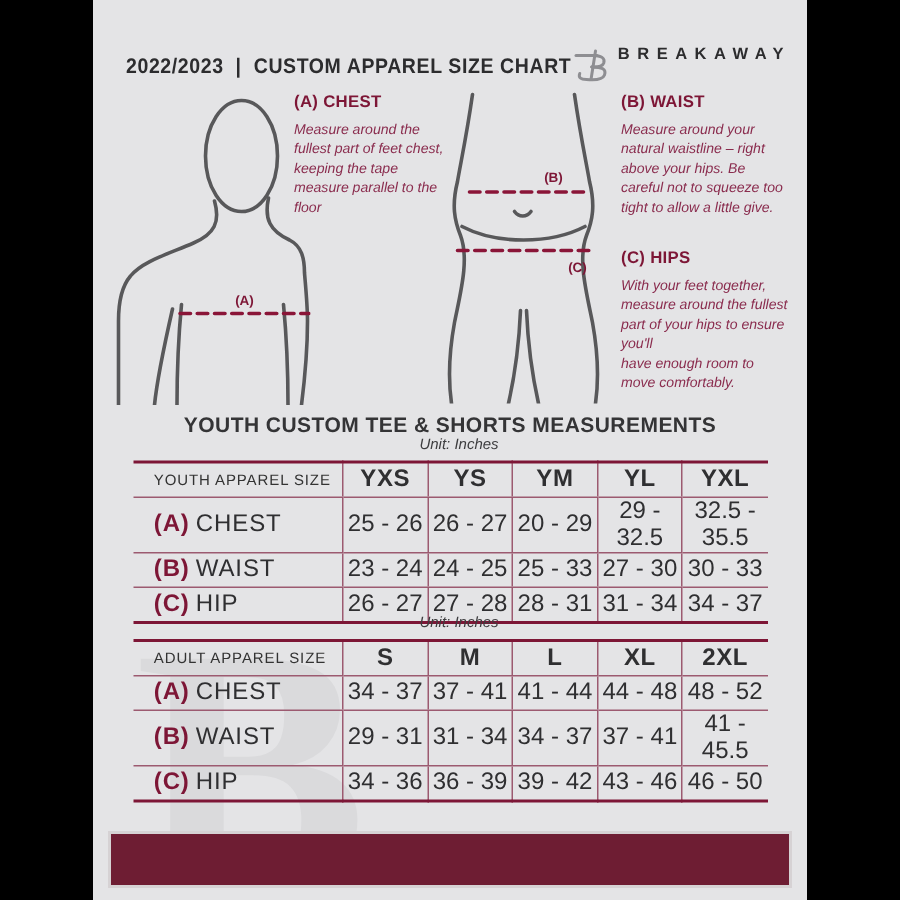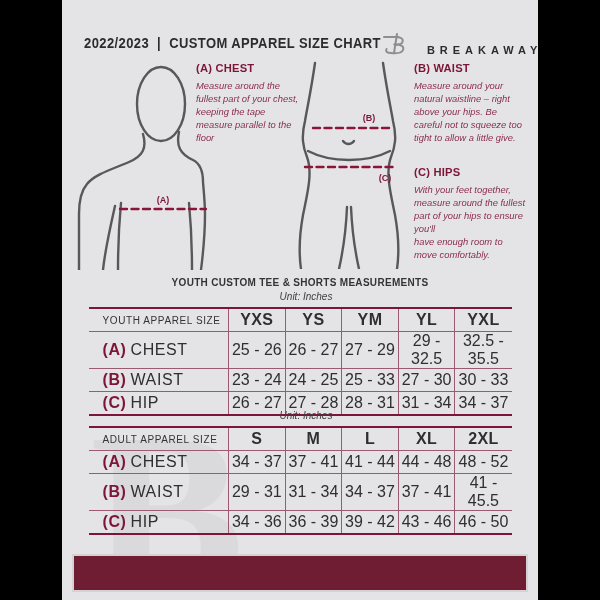--- a/index.html
+++ b/index.html
@@ -17,31 +17,31 @@
     user-select:none;
   }
   .hdr{
     position:absolute;left:0;top:18px;width:100%;padding:0 22px;box-sizing:border-box;
     display:flex;justify-content:space-between;align-items:center;z-index:2;margin-top:12px;
   }
   .hdr-title{
     font-size:13px;font-weight:bold;color:#2c2c2e;letter-spacing:.4px;
     transform:scaleY(1.08);transform-origin:left center;white-space:pre;
   }
-  .brand{display:flex;align-items:flex-end;gap:22px;}
+  .brand{display:flex;align-items:flex-start;gap:7px;}
   .brand-name{font-size:11px;font-weight:bold;color:#2c2c2e;letter-spacing:5px;}
   .fig{position:absolute;z-index:1;}
   .fig path,.fig ellipse{fill:none;stroke:#58585a;stroke-width:2.4;stroke-linecap:round;}
   .fig .dash{stroke:#8a1538;stroke-width:2.4;stroke-dasharray:7 4.5;}
   .fig text{font-family:"Liberation Sans",sans-serif;font-size:9px;font-weight:bold;fill:#7d1636;}
   .instr{position:absolute;z-index:1;}
   .instr h3{margin:0 0 6px 0;font-size:11.2px;font-weight:bold;color:#7d1636;letter-spacing:.2px;}
   .instr p{margin:0;font-size:9.4px;line-height:1.38;font-style:italic;color:#8a2c4e;white-space:pre-line;}
   .tbl-sec{position:absolute;left:0;width:100%;z-index:1;}
-  .tbl-title{text-align:center;font-size:10px;font-weight:bold;color:#343436;letter-spacing:.3px;line-height:14px;}
+  .tbl-title{text-align:center;font-size:14px;font-weight:bold;color:#343436;letter-spacing:.3px;line-height:14px;}
   .tbl-unit{text-align:center;font-size:10px;font-style:italic;color:#3d3d3f;line-height:13px;margin-left:12px;}
   table.size-table{
     width:423px;margin:4px auto 0 auto;border-collapse:collapse;table-layout:fixed;
     border-top:2px solid #7d1636;border-bottom:2px solid #7d1636;background:transparent;
   }
   table.size-table th,table.size-table td{
     height:22px;padding:0;font-size:16px;color:#2f2f31;text-align:center;
     border-bottom:1.4px solid #9c5a70;
   }
   table.size-table tr:last-child td{border-bottom:none;}
@@ -83,21 +83,21 @@
     <path d="M104 76 C101 90 105 98 118 104 C126 108 128 116 128 126 C129 138 130 148 130 158 C130 180 128 198 126 214"></path>
     <path d="M46 147 C44 168 43 192 43 214"></path>
     <path d="M40 150 C35 172 30 194 28 214"></path>
     <path d="M114 147 C116 168 117 192 117 214"></path>
     <path class="dash" d="M45 153 H131"></path>
     <text x="88" y="147" text-anchor="middle">(A)</text>
   </svg>
 
   <div class="instr" style="left:134px;top:62px;width:104px;">
     <h3>(A) CHEST</h3>
-    <p>Measure around the fullest part of your chest, keeping the tape measure parallel to the floor</p>
+    <p>Measure around the fullest part of feet chest, keeping the tape measure parallel to the floor</p>
   </div>
 
   <svg class="fig" style="left:229px;top:55px;" width="116" height="214" viewBox="0 0 116 214">
     <path d="M24 8 C20 36 16 54 14 66 C10 82 12 92 16 102 C22 118 16 140 12 160 C8 182 8 200 10 214"></path>
     <path d="M92 8 C96 36 100 54 102 66 C106 82 104 92 100 102 C94 118 100 140 104 160 C108 182 108 200 106 214"></path>
     <path d="M52 86 C55 90 60 90 63 86"></path>
     <path d="M17 96 C40 108 76 108 99 96"></path>
     <path d="M56 152 C55 176 52 196 48 214"></path>
     <path d="M60 152 C61 176 64 196 68 214"></path>
     <path class="dash" d="M22 73 H98"></path>
@@ -137,21 +137,21 @@
           <th>YM</th>
           <th>YL</th>
           <th>YXL</th>
         </tr>
       </thead>
       <tbody>
         <tr>
           <td class="lbl"><span class="rk">(A)</span><span>CHEST</span></td>
           <td>25 - 26</td>
           <td>26 - 27</td>
-          <td>27 - 29</td>
+          <td>20 - 29</td>
           <td>29 - 32.5</td>
           <td>32.5 - 35.5</td>
         </tr>
         <tr>
           <td class="lbl"><span class="rk">(B)</span><span>WAIST</span></td>
           <td>23 - 24</td>
           <td>24 - 25</td>
           <td>25 - 33</td>
           <td>27 - 30</td>
           <td>30 - 33</td>

